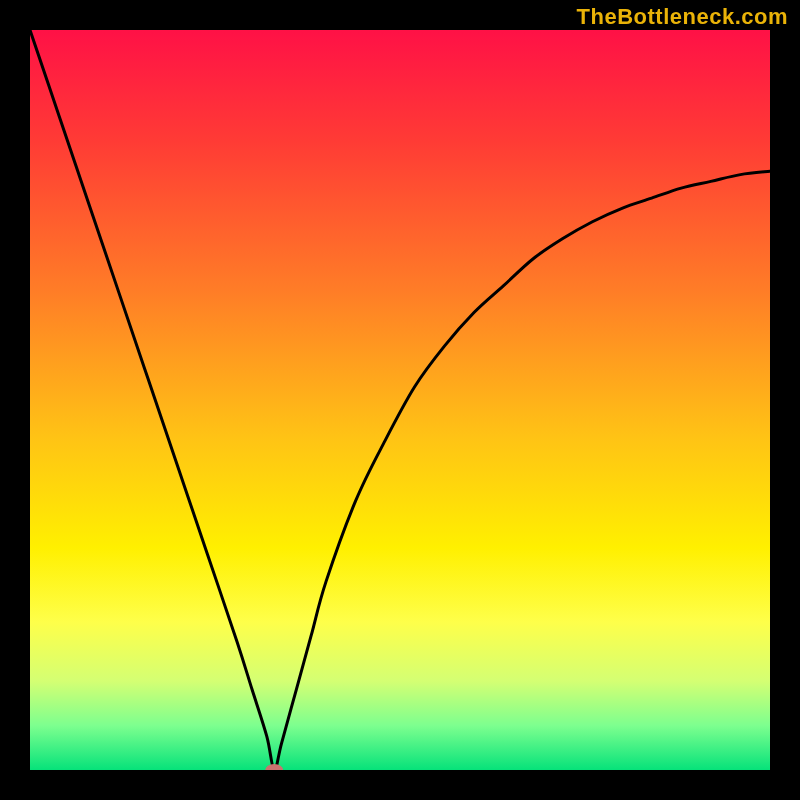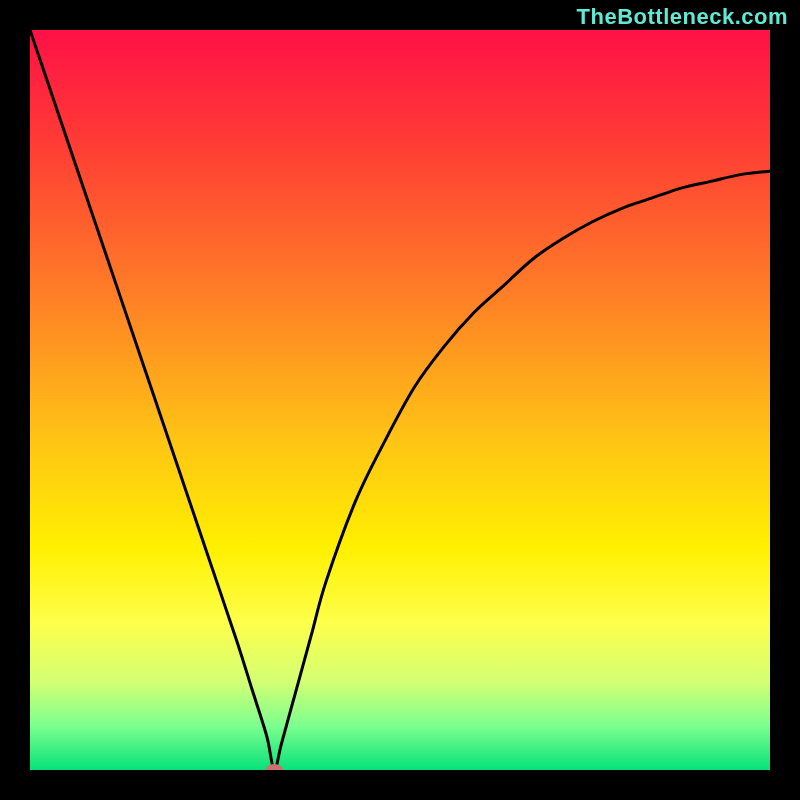--- a/index.html
+++ b/index.html
@@ -14,21 +14,21 @@
   .frame {
     position: relative;
     width: 800px;
     height: 800px;
     background: #000;
   }
   .watermark {
     position: absolute;
     top: 4px;
     right: 12px;
-    color: #5eead4;
+    color: #eab308;
     font-size: 22px;
     font-weight: bold;
     letter-spacing: 0.5px;
     user-select: none;
   }
   svg {
     position: absolute;
     top: 0;
     left: 0;
   }

